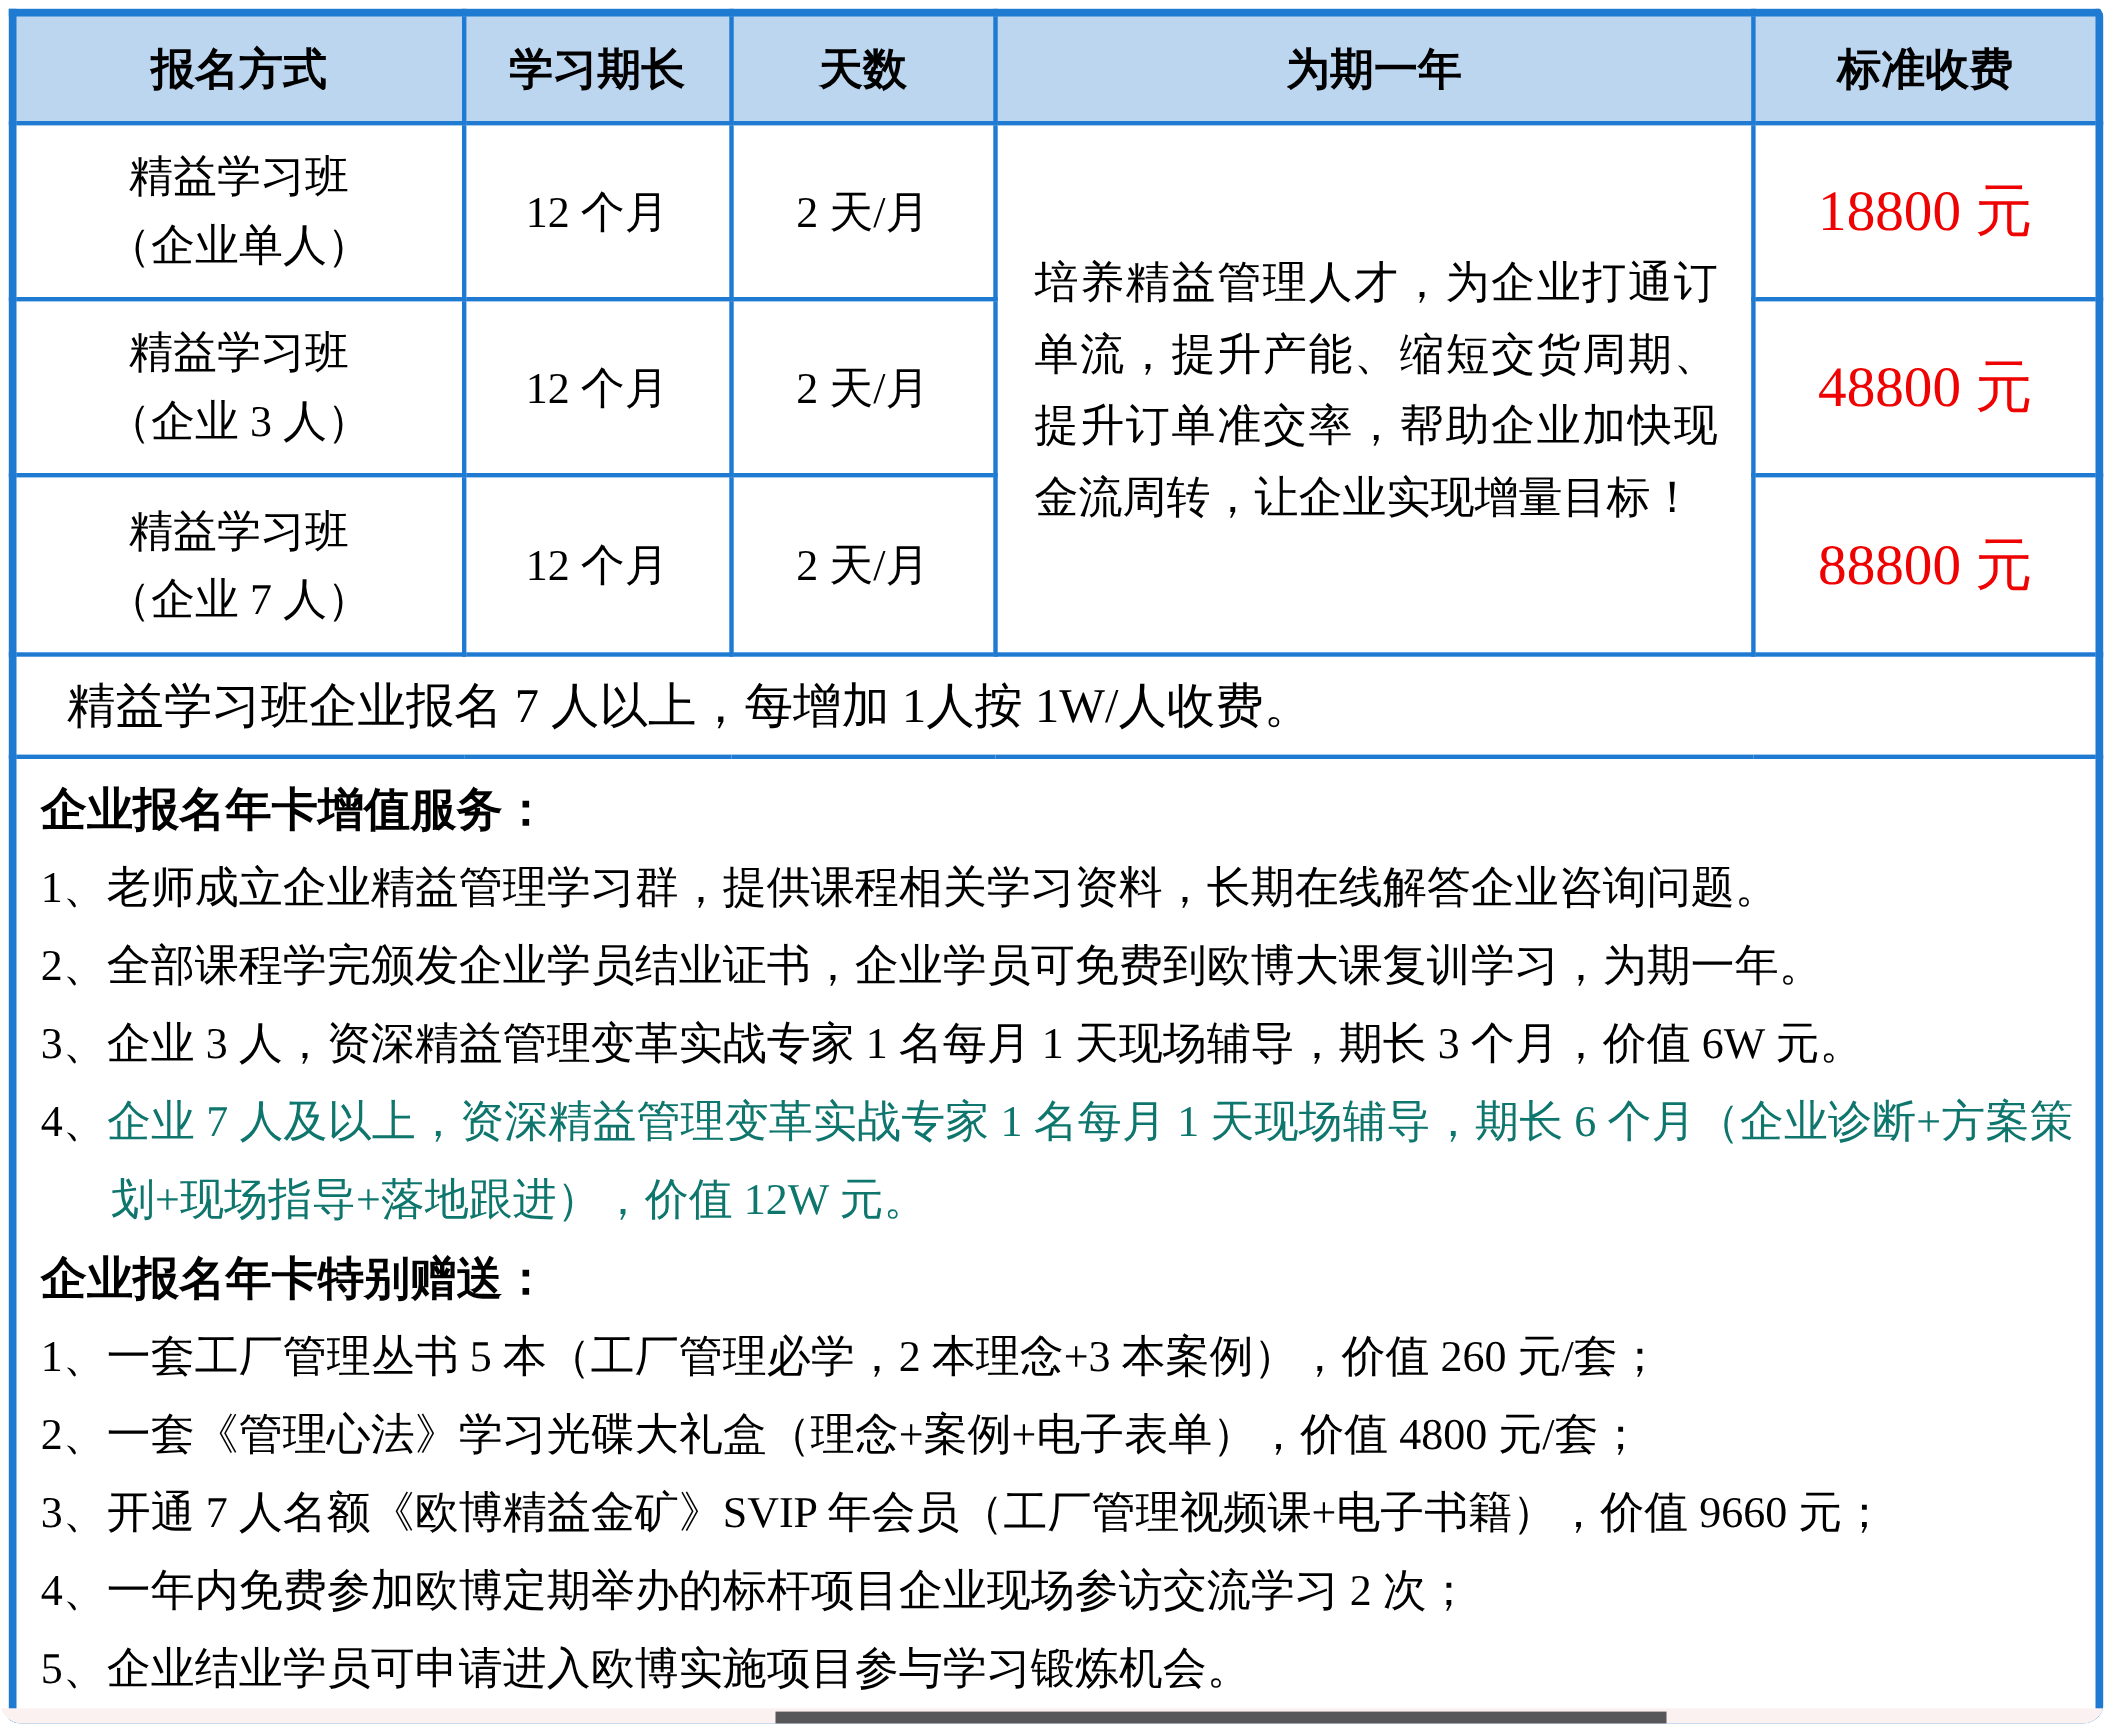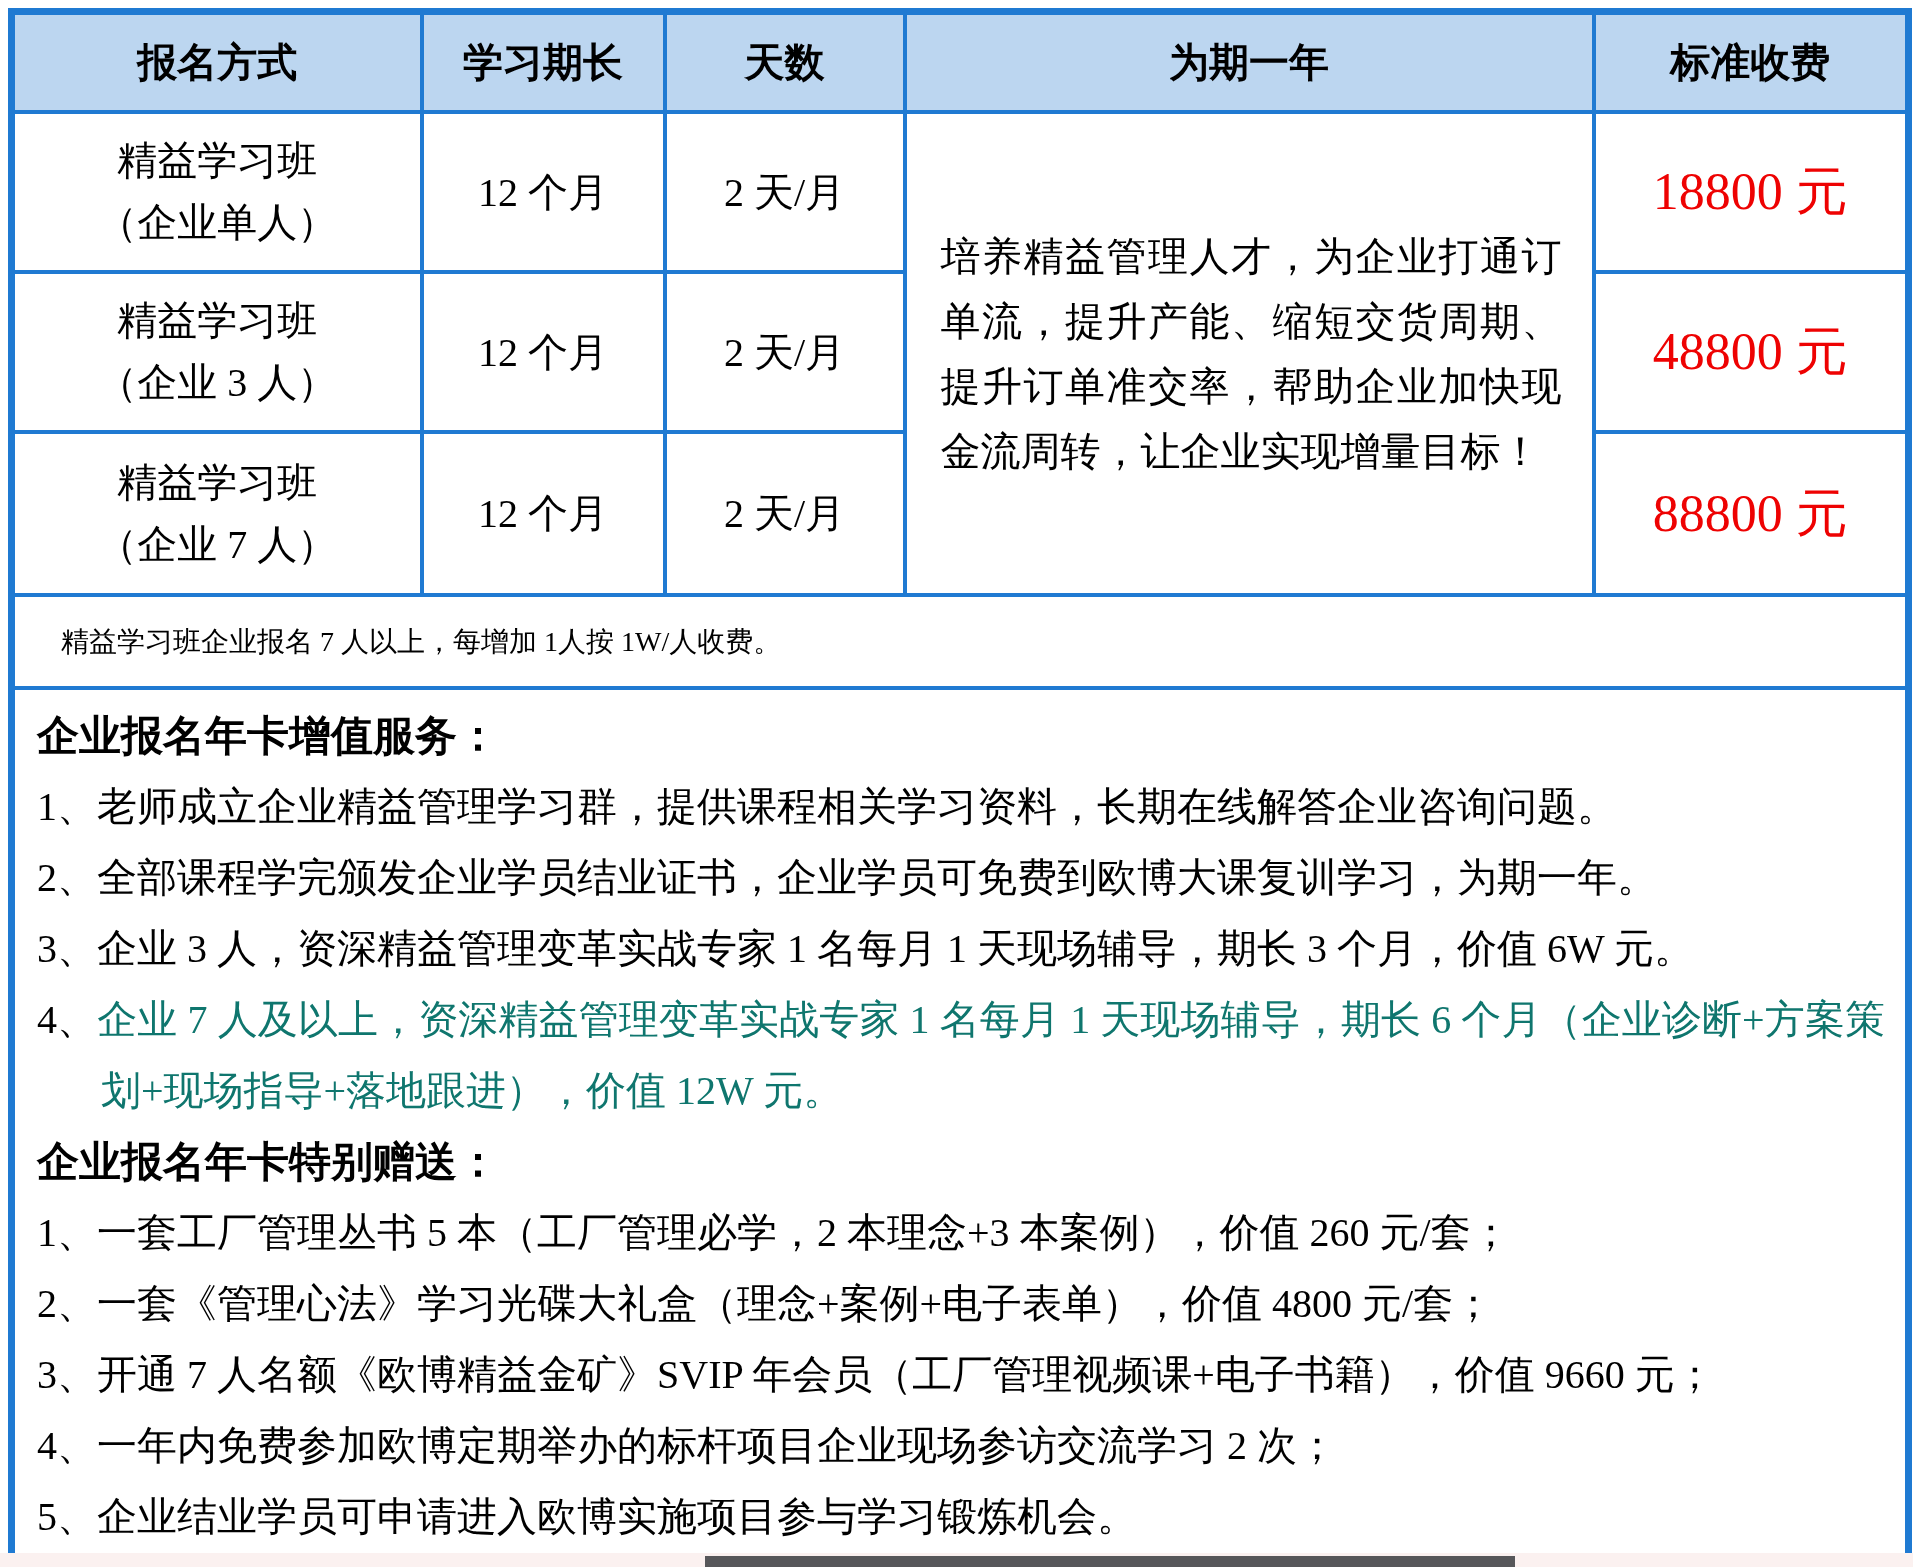--- a/index.html
+++ b/index.html
@@ -4,20 +4,21 @@
 <style>
   html, body { margin: 0; padding: 0; background: #ffffff; }
   .page {
     position: relative;
     width: 1913px;
     height: 1567px;
     background: #ffffff;
     overflow: hidden;
     font-family: "Liberation Serif", serif;
     color: #000000;
+    border-radius: 20px;
   }
   table.price-table {
     position: absolute;
     left: 8px;
     top: 8px;
     width: 1897px;
     border-collapse: collapse;
     table-layout: fixed;
     border: 7px solid #1f7ad2;
   }
@@ -41,21 +42,21 @@
     padding: 20px 30px 20px 34px;
     line-height: 65px;
     vertical-align: middle;
   }
   td.fee-cell {
     text-align: center;
     color: #ee0202;
     font-size: 52px;
   }
   tr.note-row { height: 93px; }
-  td.note-cell { padding-left: 46px; font-size: 28px; }
+  td.note-cell { padding-left: 46px; font-size: 44px; }
   td.content-cell {
     height: 860px;
     vertical-align: top;
     padding: 10px 20px 0 22px;
   }
   .section-title {
     font-family: "Liberation Sans", sans-serif;
     font-weight: bold;
     font-size: 42px;
     line-height: 71px;

